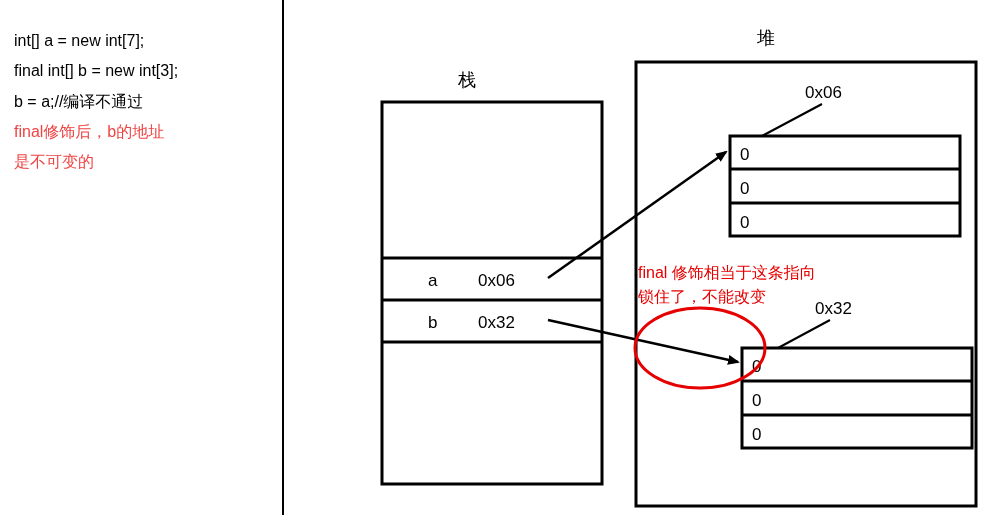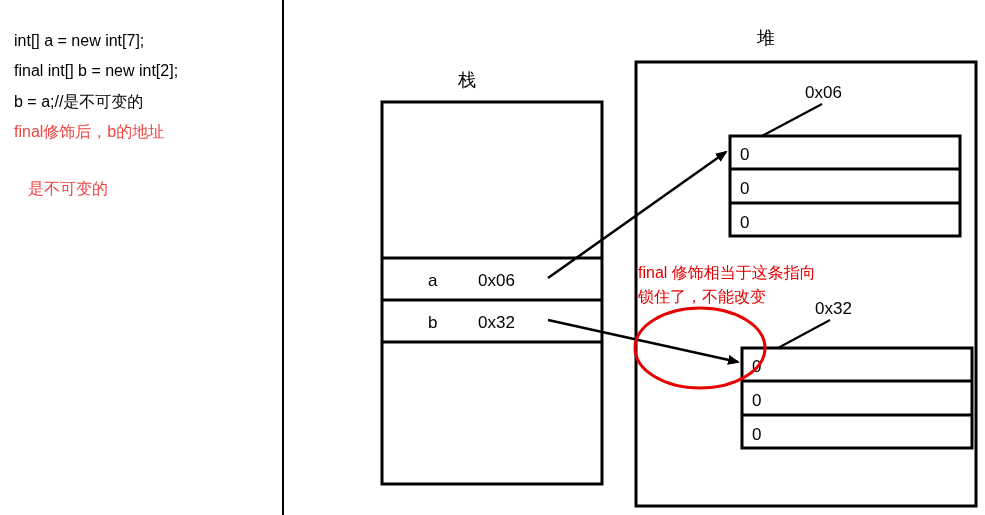--- a/index.html
+++ b/index.html
@@ -27,24 +27,24 @@
     height: 515px;
     background: #000;
   }
   svg { position: absolute; left: 0; top: 0; }
   svg text { font-family: "Microsoft YaHei", "SimSun", Arial, sans-serif; }
 </style>
 </head>
 <body>
 
 <div class="code-line" style="left:14px; top:32px;">int[] a = new int[7];</div>
-<div class="code-line" style="left:14px; top:62px;">final int[] b = new int[2];</div>
-<div class="code-line" style="left:14px; top:92px;">b = a;//是不可变的</div>
+<div class="code-line" style="left:14px; top:62px;">final int[] b = new int[3];</div>
+<div class="code-line" style="left:14px; top:92px;">b = a;//编译不通过</div>
 <div class="code-line red" style="left:14px; top:122px;">final修饰后，b的地址</div>
-<div class="code-line red" style="left:28px; top:152px;margin-top:27px;">是不可变的</div>
+<div class="code-line red" style="left:14px; top:152px;">是不可变的</div>
 
 <div class="divider"></div>
 
 <svg width="985" height="515">
   <defs>
     <marker id="arrowhead" markerWidth="12" markerHeight="10" refX="10" refY="5" orient="auto" markerUnits="userSpaceOnUse">
       <polygon points="0 0, 12 5, 0 10" fill="#000"></polygon>
     </marker>
   </defs>
 

